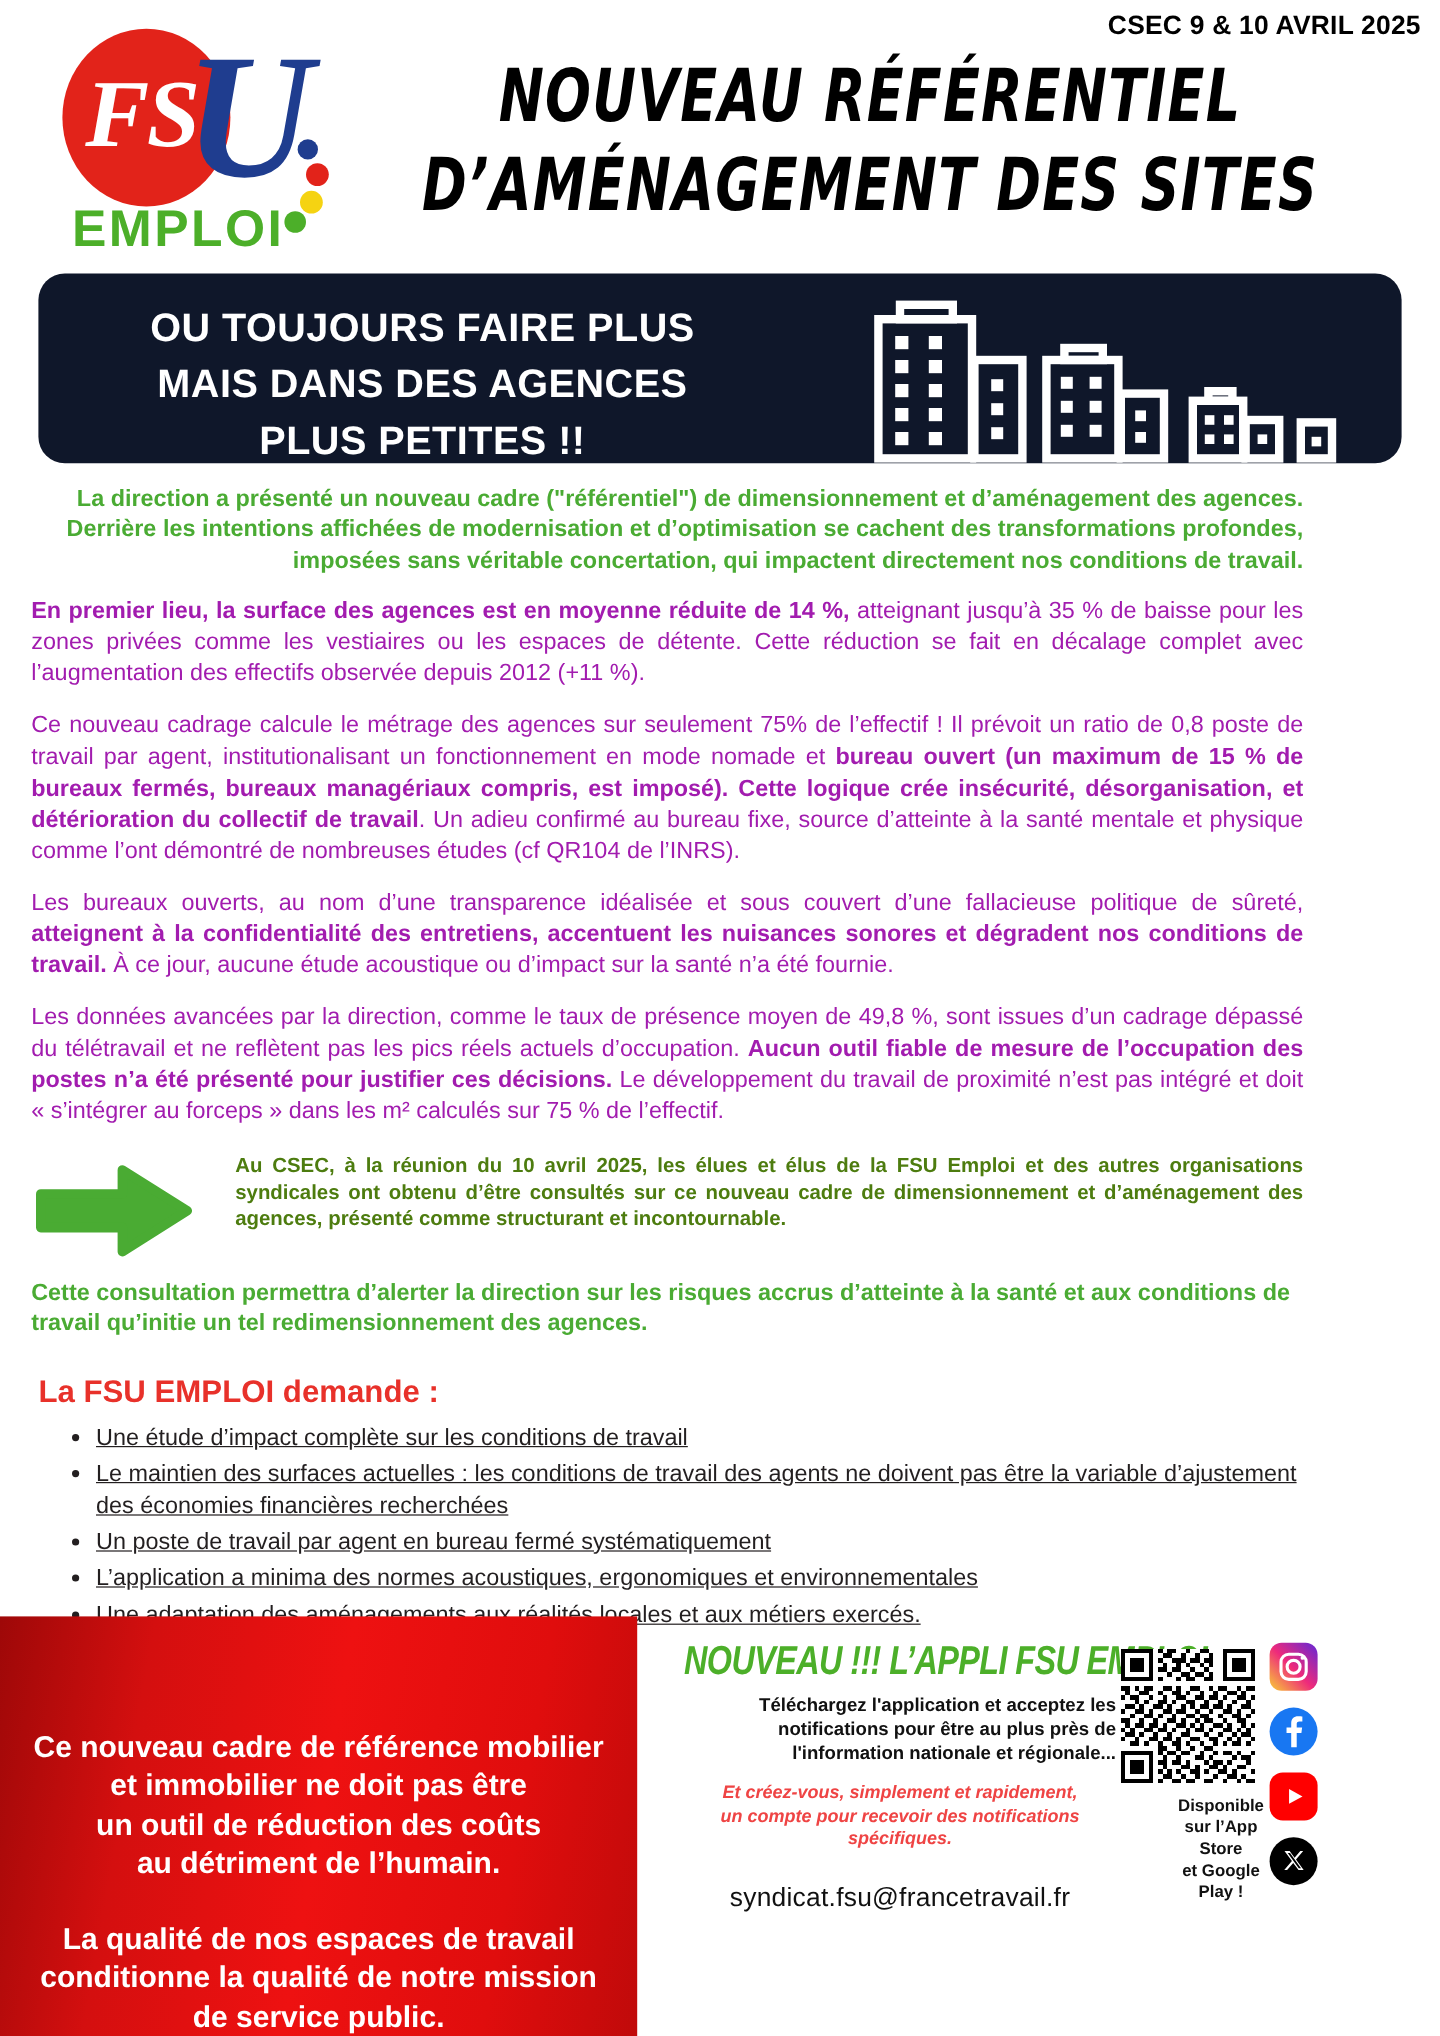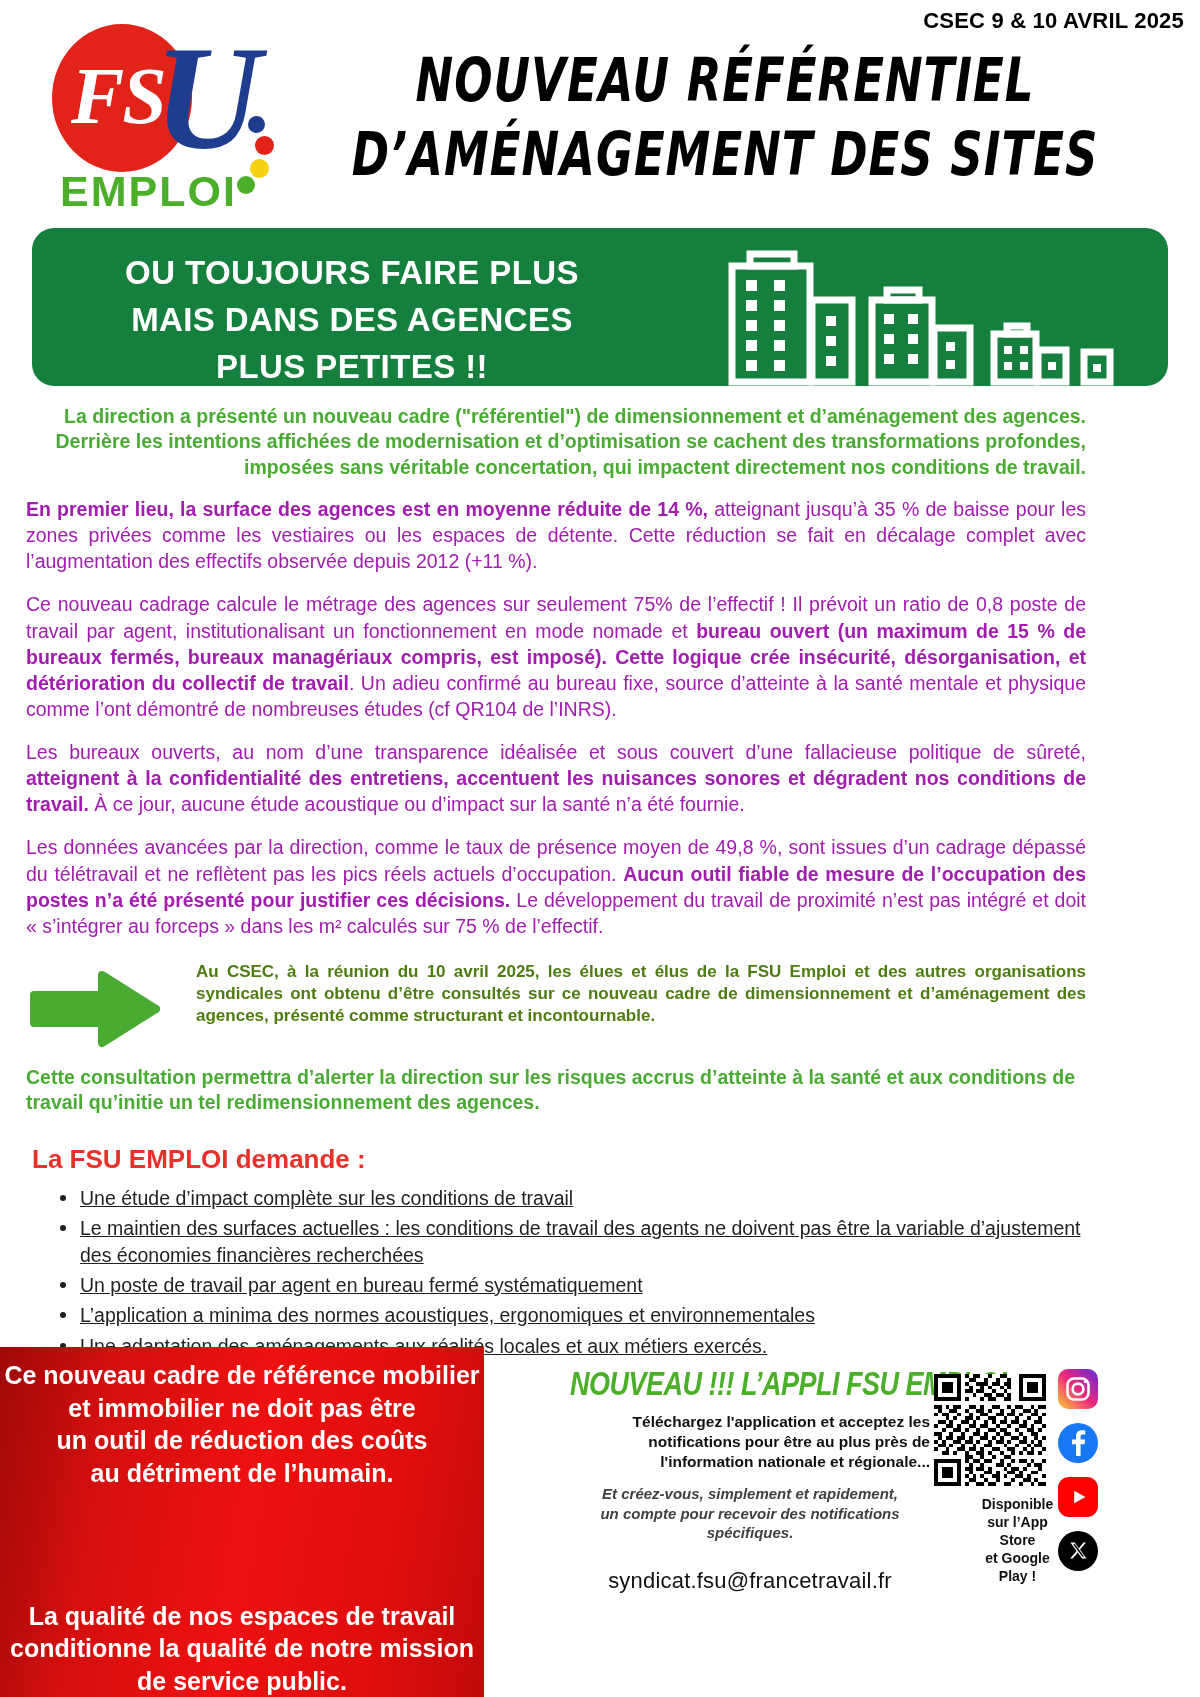--- a/index.html
+++ b/index.html
@@ -53,21 +53,21 @@
     font-weight:700;font-style:italic;
     font-size:45px;line-height:1.22;color:#000;
     letter-spacing:1px;
     transform:scaleY(1.35);
     transform-origin:top center;
   }
 
   
   .banner{
     position:absolute;left:32px;top:228px;width:1136px;height:158px;
-    background:#15803d;border-radius:22px;overflow:hidden;
+    background:#0f172a;border-radius:22px;overflow:hidden;
   }
   .banner-text{
     position:absolute;left:0;top:22px;width:640px;
     text-align:center;color:#fff;
     font-weight:700;font-size:33px;line-height:1.42;
     letter-spacing:.4px;
   }
   .banner svg{position:absolute;right:36px;bottom:0;}
 
   
@@ -105,42 +105,42 @@
     padding-left:22px;color:#231f20;
   }
   ul.demands li:before{
     content:"";position:absolute;left:2px;top:10px;
     width:6px;height:6px;border-radius:50%;background:#231f20;
   }
 
   
   .footer{position:absolute;left:0;top:1347px;width:1200px;height:350px;}
   .red-box{
-    position:absolute;left:0;top:0;width:484px;height:350px;
+    position:absolute;left:0;top:0;width:531px;height:350px;
     background:linear-gradient(100deg,#9e0808 0%,#d40f0f 22%,#ee1111 50%,#e00d0d 78%,#c00a0a 100%);
     color:#fff;text-align:center;
-    display:flex;flex-direction:column;justify-content:space-between;
+    display:flex;flex-direction:column;justify-content:flex-end;
     padding-top:12px;box-sizing:border-box;
   }
   .red-box p{
     margin:0;font-weight:700;font-size:25px;line-height:1.30;
   }
   .red-box p.second{margin-top:30px;}
 
   .promo{position:absolute;left:570px;top:18px;width:360px;text-align:center;}
   .promo-title{
     color:#4caf29;font-weight:700;font-style:italic;font-size:27px;
     transform:scaleY(1.25);transform-origin:top center;
     letter-spacing:-.5px;white-space:nowrap;
   }
   .promo-sub{
     margin-top:16px;font-weight:700;font-size:15.5px;line-height:1.30;color:#111;
   }
   .promo-sub2{
-    margin-top:12px;font-weight:700;font-size:15px;line-height:1.28;color:#404040;
+    margin-top:12px;font-weight:700;font-size:15px;line-height:1.28;color:#ef4444;
     font-style:italic;
     text-align:center;
   }
   .promo-mail{
     margin-top:26px;font-weight:400;font-size:22px;color:#111;letter-spacing:.2px;
   }
 
   .qr-wrap{position:absolute;left:934px;top:27px;width:120px;text-align:center;}
   .qr{width:112px;height:112px;display:block;}
   .qr-caption{

